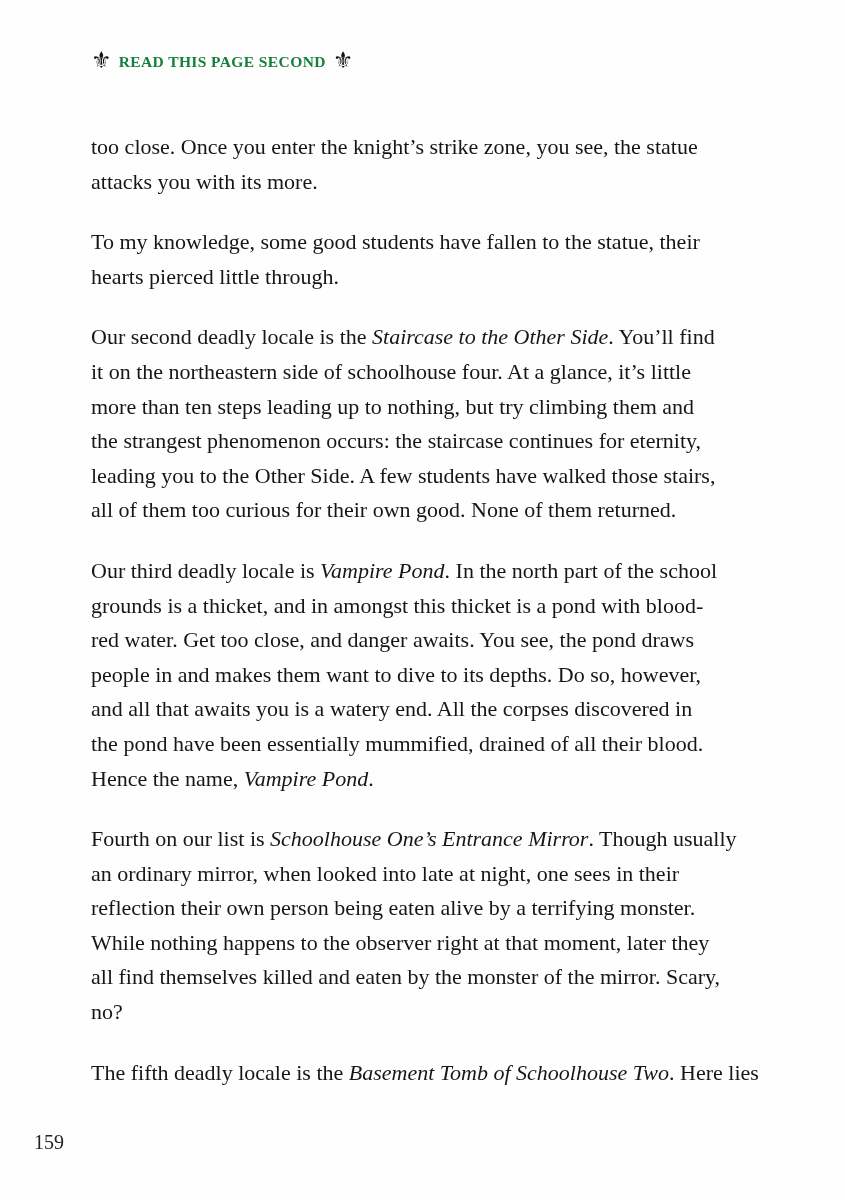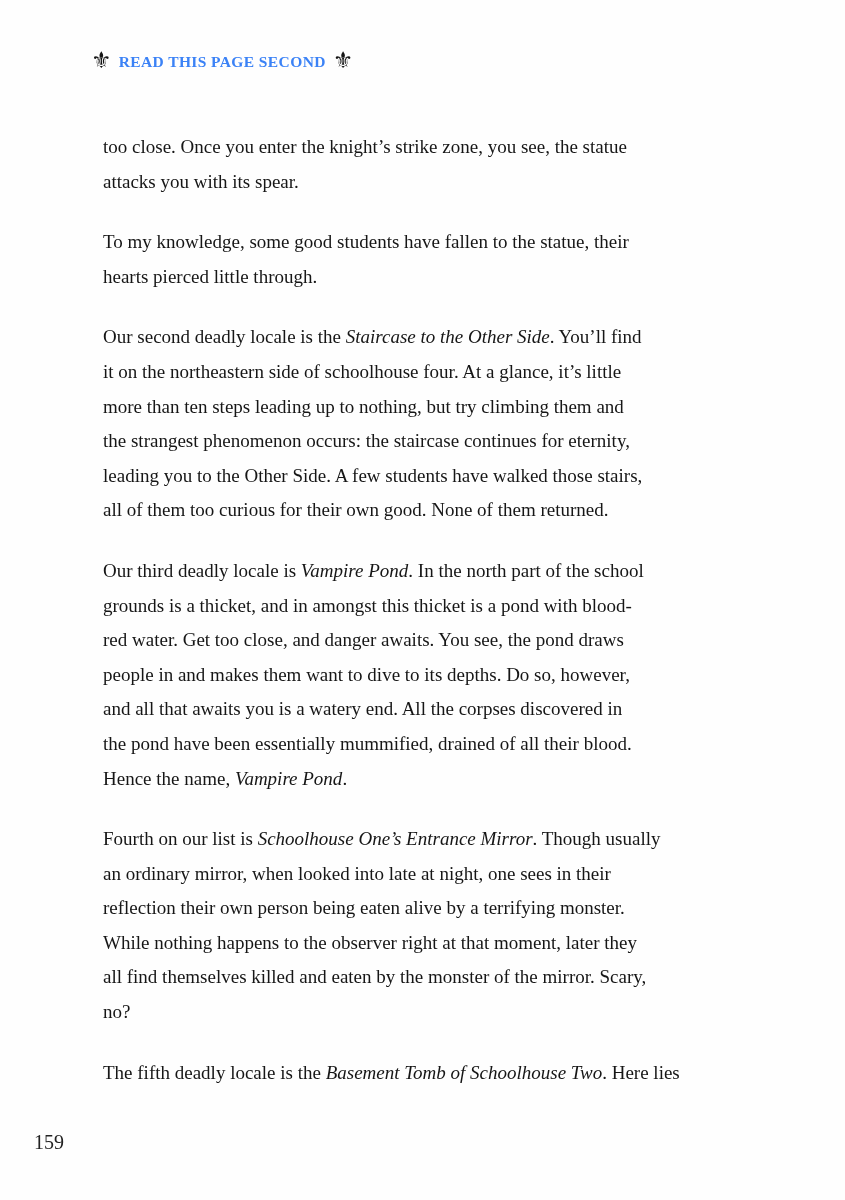--- a/index.html
+++ b/index.html
@@ -28,29 +28,29 @@
     font-family: "DejaVu Sans", sans-serif;
     font-size: 23px;
     line-height: 1;
     color: #151515;
     transform: translateY(-1px);
   }
   .header-title {
     font-size: 15.5px;
     font-weight: 700;
     letter-spacing: 0.4px;
-    color: #3b82f6;
+    color: #15803d;
     white-space: nowrap;
   }
   .body-text {
     position: absolute;
-    left: 103px;
+    left: 91px;
     top: 130px;
     width: 710px;
-    font-size: 19px;
+    font-size: 22px;
     line-height: 34.6px;
   }
   .para {
     margin: 0 0 26px 0;
     white-space: nowrap;
   }
   .para:last-child { margin-bottom: 11px; }
   .it { font-style: italic; }
   .page-number {
     position: absolute;
@@ -65,21 +65,21 @@
 
 <div class="page">
 
   <header class="chapter-header">
     <span class="fleur">⚜</span>
     <span class="header-title">READ THIS PAGE SECOND</span>
     <span class="fleur">⚜</span>
   </header>
 
   <main class="body-text">
-      <p class="para"><span>too close. Once you enter the knight’s strike zone, you see, the statue</span><br><span>attacks you with its spear.</span></p>
+      <p class="para"><span>too close. Once you enter the knight’s strike zone, you see, the statue</span><br><span>attacks you with its more.</span></p>
       <p class="para"><span>To my knowledge, some good students have fallen to the statue, their</span><br><span>hearts pierced little through.</span></p>
       <p class="para"><span>Our second deadly locale is the </span><span class="it">Staircase to the Other Side</span><span>. You’ll find</span><br><span>it on the northeastern side of schoolhouse four. At a glance, it’s little</span><br><span>more than ten steps leading up to nothing, but try climbing them and</span><br><span>the strangest phenomenon occurs: the staircase continues for eternity,</span><br><span>leading you to the Other Side. A few students have walked those stairs,</span><br><span>all of them too curious for their own good. None of them returned.</span></p>
       <p class="para"><span>Our third deadly locale is </span><span class="it">Vampire Pond</span><span>. In the north part of the school</span><br><span>grounds is a thicket, and in amongst this thicket is a pond with blood-</span><br><span>red water. Get too close, and danger awaits. You see, the pond draws</span><br><span>people in and makes them want to dive to its depths. Do so, however,</span><br><span>and all that awaits you is a watery end. All the corpses discovered in</span><br><span>the pond have been essentially mummified, drained of all their blood.</span><br><span>Hence the name, </span><span class="it">Vampire Pond</span><span>.</span></p>
       <p class="para"><span>Fourth on our list is </span><span class="it">Schoolhouse One’s Entrance Mirror</span><span>. Though usually</span><br><span>an ordinary mirror, when looked into late at night, one sees in their</span><br><span>reflection their own person being eaten alive by a terrifying monster.</span><br><span>While nothing happens to the observer right at that moment, later they</span><br><span>all find themselves killed and eaten by the monster of the mirror. Scary,</span><br><span>no?</span></p>
       <p class="para"><span>The fifth deadly locale is the </span><span class="it">Basement Tomb of Schoolhouse Two</span><span>. Here lies</span></p>
     </main>
 
   <div class="page-number">159</div>
 
 </div>

